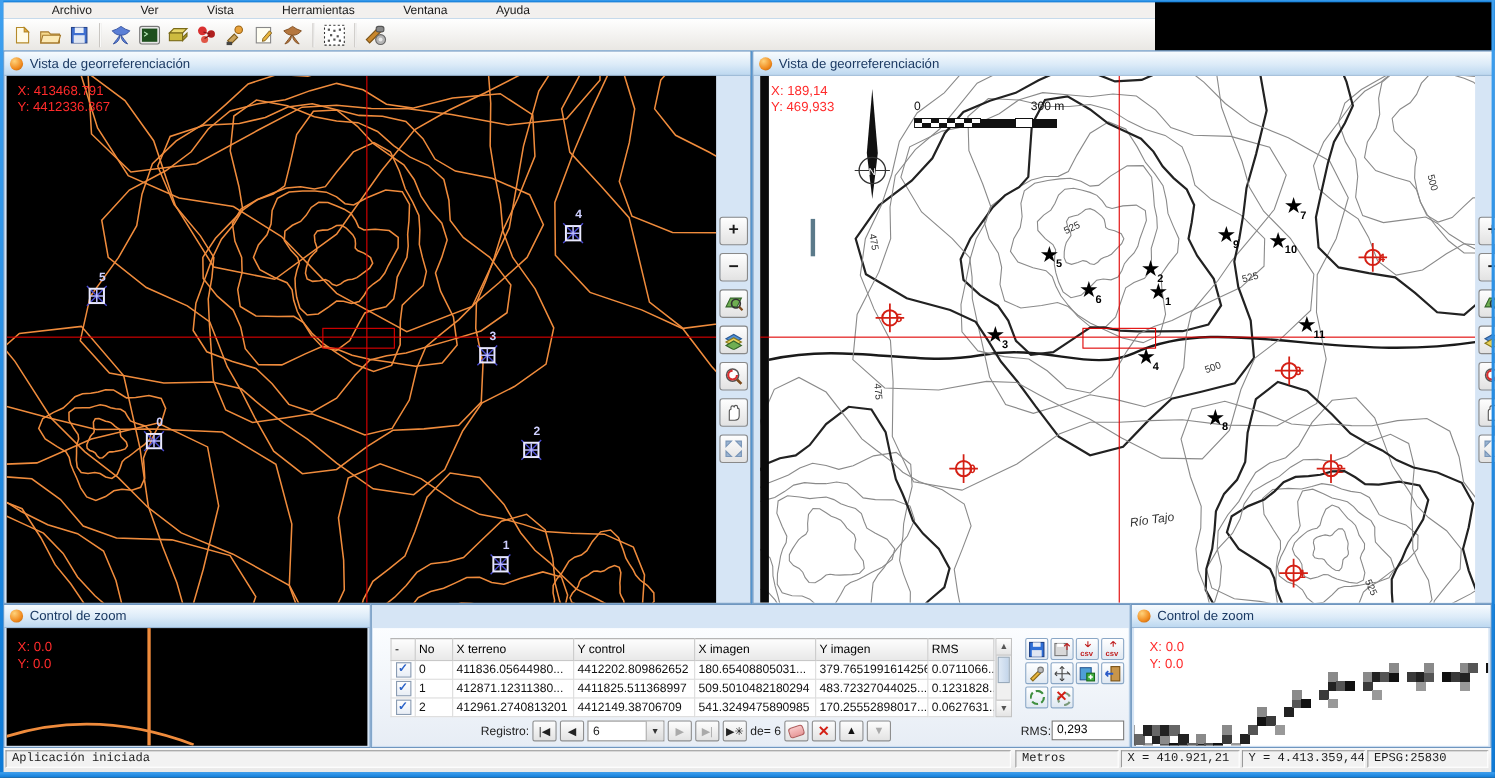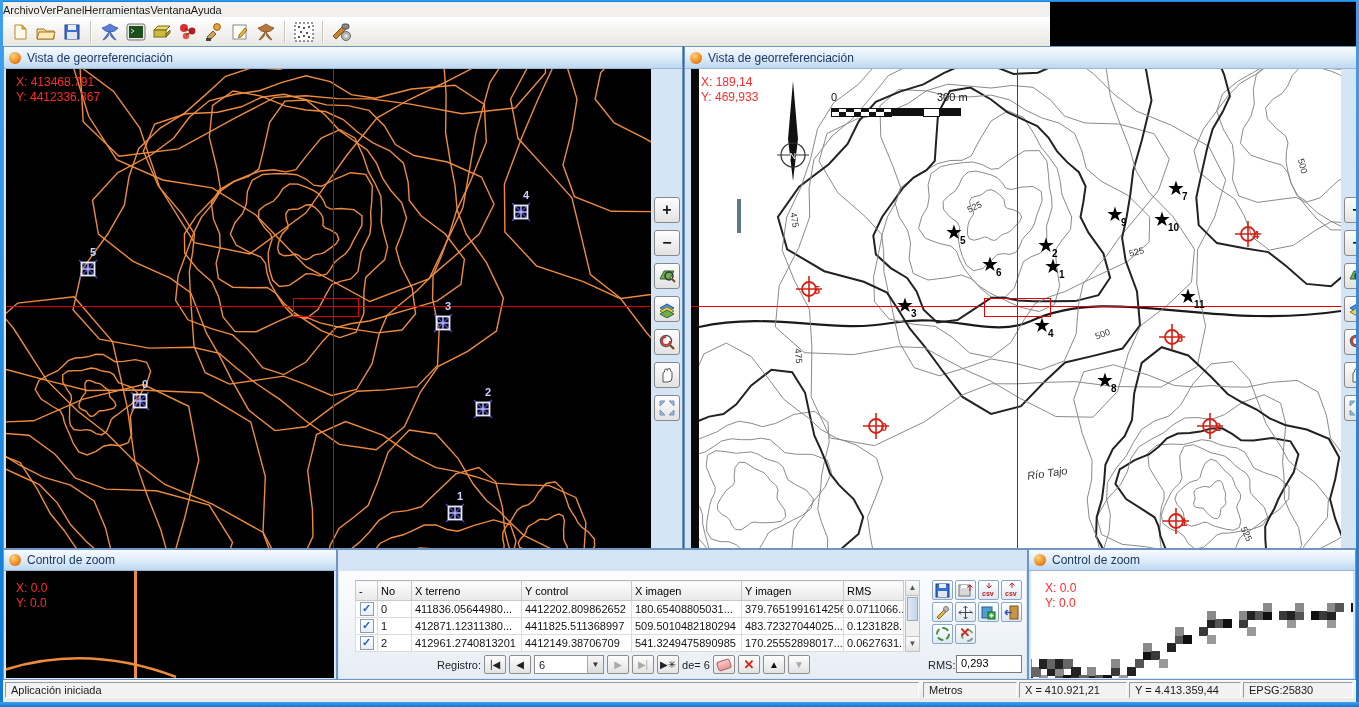--- a/index.html
+++ b/index.html
@@ -1,21 +1,21 @@
 <!DOCTYPE html>
 <html><head>
 <meta charset="utf-8">
 <style>
   html,body{margin:0;padding:0;background:#555;}
   body{font-family:"Liberation Sans",sans-serif;}
   #app{position:relative;width:1359px;height:707px;background:#0f72c8;overflow:hidden;}
   .framebar{position:absolute;background:linear-gradient(#3fa0ef,#0e7ad6);z-index:90;}
   
   #menubar{position:absolute;left:3px;top:2px;width:1047px;height:15px;background:#f2f0ee;display:flex;align-items:center;font-size:11px;color:#1a1a1a;z-index:2;}
-  #menubar .mi{padding:0 0;}
+  #menubar .mi{padding:0 0;margin-left:44px;}
   #toolbar{position:absolute;left:3px;top:17px;width:1047px;height:29px;background:linear-gradient(#ffffff,#e9e7e3);display:flex;align-items:center;padding-left:4px;z-index:2;box-sizing:border-box;}
   .tsep{width:1px;height:22px;background:#c9c6c2;margin:0 5px;border-right:1px solid #fff;}
   .ticon{width:22px;height:22px;margin:0 2px;display:flex;align-items:center;justify-content:center;}
   #topblack{position:absolute;left:1050px;top:2px;width:306px;height:44px;background:#000;z-index:2;}
   
   .win{position:absolute;background:#d6e5f5;border:1px solid #6f96bf;box-sizing:border-box;z-index:3;}
   .tbar{height:21px;background:linear-gradient(#f7fbfe,#dcebf8 55%,#bdd8f0);border-bottom:1px solid #9ab7d5;display:flex;align-items:center;padding-left:5px;gap:6px;font-size:12px;color:#1c3a63;}
   .dot{width:12px;height:12px;border-radius:50%;background:radial-gradient(circle at 35% 30%,#ffd27a,#f08a1e 60%,#a85606);flex:0 0 auto;}
   .coords{position:absolute;left:10px;top:6px;color:#ff2b2b;font-size:12px;line-height:15px;z-index:6;white-space:pre-line;}
   .canvas{position:absolute;overflow:hidden;}
@@ -43,39 +43,39 @@
   .sthumb{height:22px;background:linear-gradient(90deg,#dfe9f5,#c3d5ea);border:1px solid #9ab;margin:1px;}
   .pbtn{width:21px;height:20px;border:1px solid #8aa7c6;border-radius:2px;background:linear-gradient(#ffffff,#dfe8f2);display:flex;align-items:center;justify-content:center;box-sizing:border-box;}
   .navrow{position:absolute;display:flex;align-items:center;gap:3px;font-size:11px;color:#222;}
   .nbtn{min-width:22px;height:19px;border:1px solid #8e8e8e;border-radius:2px;background:linear-gradient(#fdfdfd,#e3e3e3);display:flex;align-items:center;justify-content:center;font-size:10px;color:#222;box-sizing:border-box;padding:0 2px;}
   .nbtn.dis{color:#aaa;}
   .ddown{width:70px;height:19px;border:1px solid #8e8e8e;background:#fff;display:flex;align-items:center;font-size:11px;box-sizing:border-box;}
   .ddown .val{flex:1;padding-left:4px;}
   .ddown .arr{width:15px;height:100%;background:linear-gradient(#f6f6f6,#dcdcdc);border-left:1px solid #aaa;font-size:8px;display:flex;align-items:center;justify-content:center;color:#333;}
   .field{border:1px solid #7a7a7a;background:#fff;font-size:11px;padding:1px 4px;box-sizing:border-box;}
   
-  #statusbar{position:absolute;left:3px;top:680px;width:1353px;height:22px;background:linear-gradient(#f8f8f8,#e8e8e8);z-index:3;font-size:11px;color:#1a1a1a;}
+  #statusbar{position:absolute;left:3px;top:680px;width:1353px;height:22px;background:linear-gradient(#f8f8f8,#e8e8e8);z-index:3;font-size:11px;color:#1a1a1a;font-family:Liberation Mono, monospace;}
   .scell{position:absolute;top:2px;height:16px;border:1px solid #9a9a9a;border-bottom-color:#fff;border-right-color:#fff;padding:1px 5px;box-sizing:border-box;background:#f2f2f2;white-space:nowrap;overflow:hidden;}
   
   #logo{position:absolute;left:568px;top:410px;width:192px;height:180px;z-index:50;}
 </style>
 </head>
 <body>
 
 <div id="app">
 
   <div class="framebar" style="left:0;top:0;width:1359px;height:2px;"></div>
   <div class="framebar" style="left:0;top:0;width:3px;height:707px;"></div>
   <div class="framebar" style="left:1356px;top:0;width:3px;height:707px;"></div>
   <div class="framebar" style="left:0;top:702px;width:1359px;height:5px;"></div>
 
   <div id="menubar">
     <span class="mi">Archivo</span>
     <span class="mi">Ver</span>
-    <span class="mi">Panel</span>
+    <span class="mi">Vista</span>
     <span class="mi">Herramientas</span>
     <span class="mi">Ventana</span>
     <span class="mi">Ayuda</span>
   </div>
 
   <div id="toolbar">
     <div class="ticon">
         <svg width="18" height="18">
           <path d="M4,2 h7 l4,4 v10 h-11 z" fill="#fffbe8" stroke="#b58a2a"></path>
           <path d="M11,2 l4,4 h-4 z" fill="#f4b13c" stroke="#b58a2a"></path>

